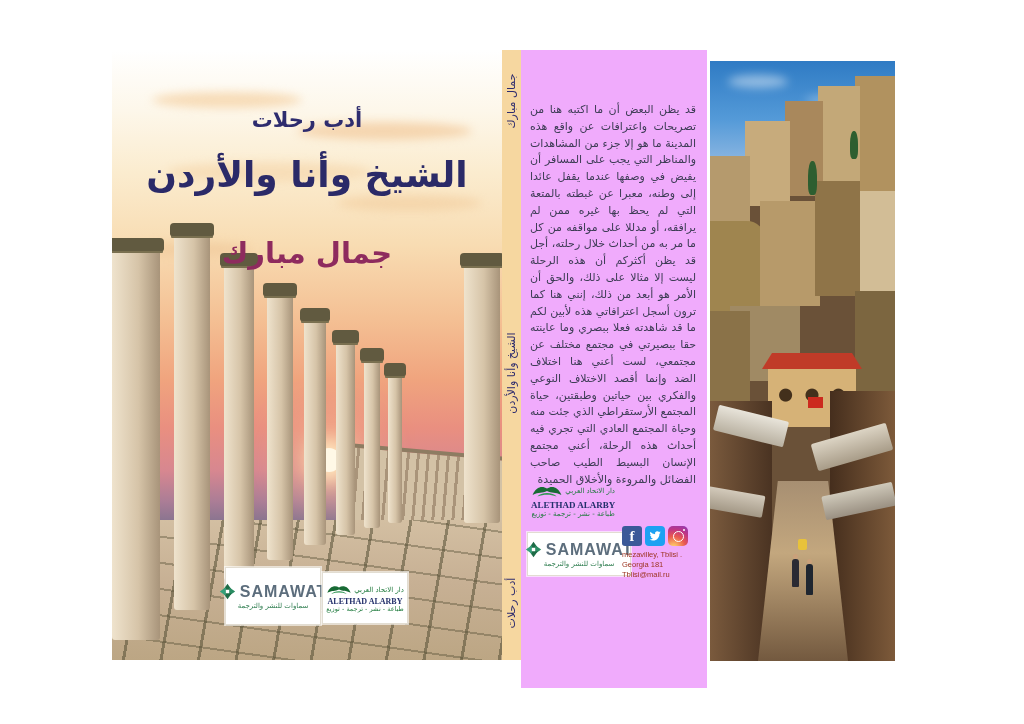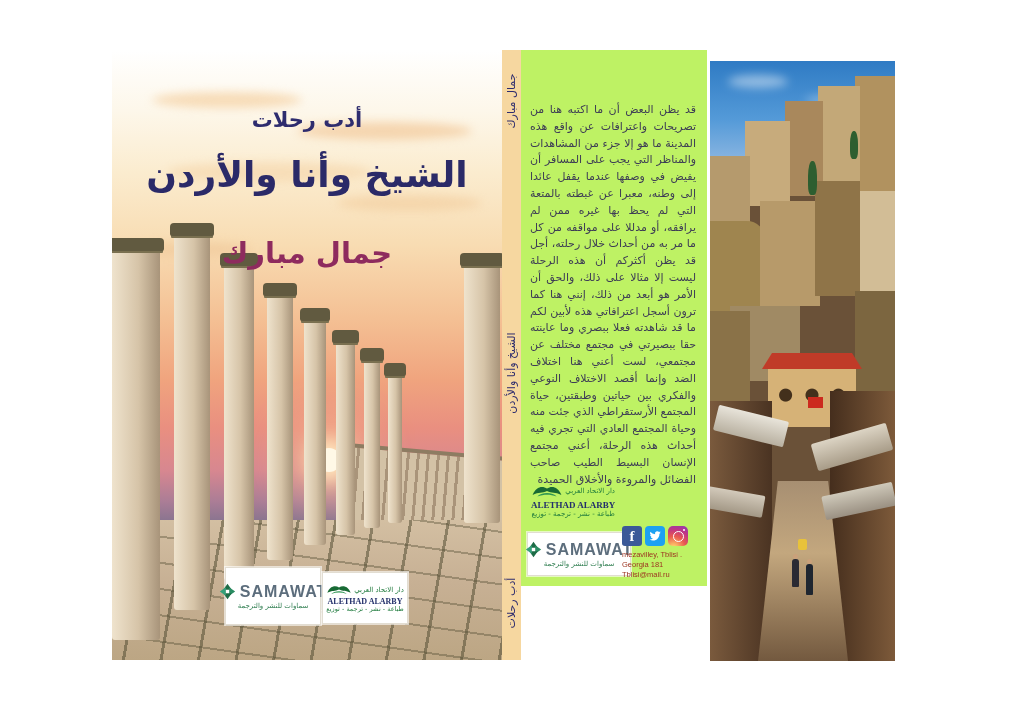--- a/index.html
+++ b/index.html
@@ -49,21 +49,21 @@
     white-space:nowrap;}
   .ale-tag{font-size:6.5px;color:#1e7a3c;direction:rtl;white-space:nowrap;}
 
   
   .spine{left:502px;top:50px;width:19px;height:610px;background:#f6d7a0;}
   .spine-text{position:absolute;left:-90px;width:200px;height:20px;line-height:20px;
     text-align:center;font-size:11px;color:#2e2c6e;direction:rtl;white-space:nowrap;
     transform:rotate(-90deg);}
 
   
-  .back-panel{left:521px;top:50px;width:186px;height:536px;background:#bef264;overflow:hidden;}
+  .back-panel{left:521px;top:50px;width:186px;height:638px;background:#f0abfc;overflow:hidden;}
   .blurb{position:absolute;left:9px;right:11px;top:52px;direction:rtl;text-align:justify;
     font-size:11px;line-height:16.8px;color:#3d3c55;}
   .bp-alethad{position:absolute;left:10px;top:432px;}
   .bp-sam-box{position:absolute;left:6px;top:482px;width:98px;height:38px;}
   .social-row{position:absolute;left:101px;top:476px;display:flex;gap:3px;}
   .s-icon{width:20px;height:20px;border-radius:3px;display:flex;align-items:center;
     justify-content:center;}
   .icon-fb{background:#3b5998;color:#fff;font-weight:bold;font-size:15px;
     font-family:"Liberation Serif",serif;border-radius:3px;}
   .icon-tw{background:#1da1f2;border-radius:4px;}

